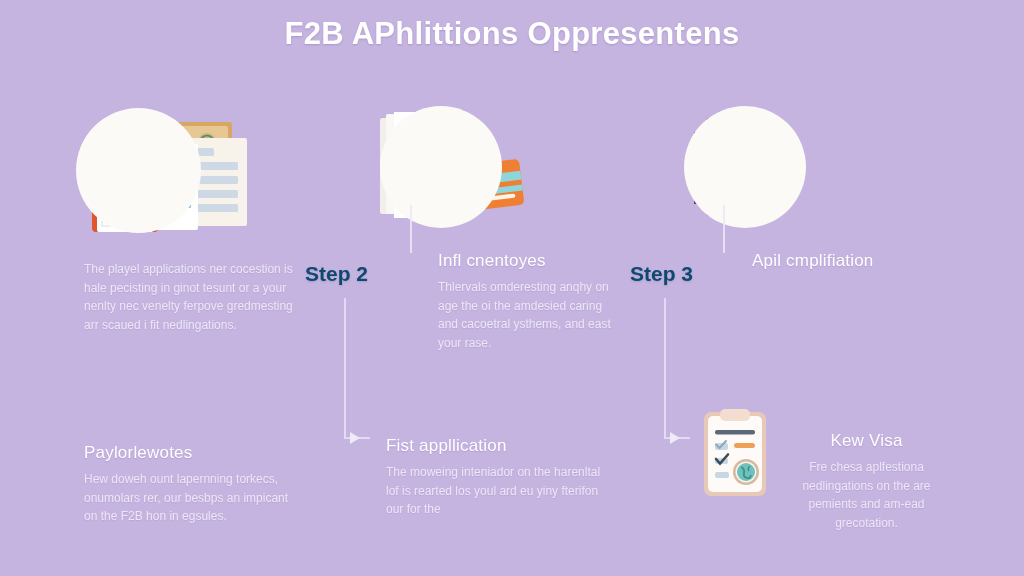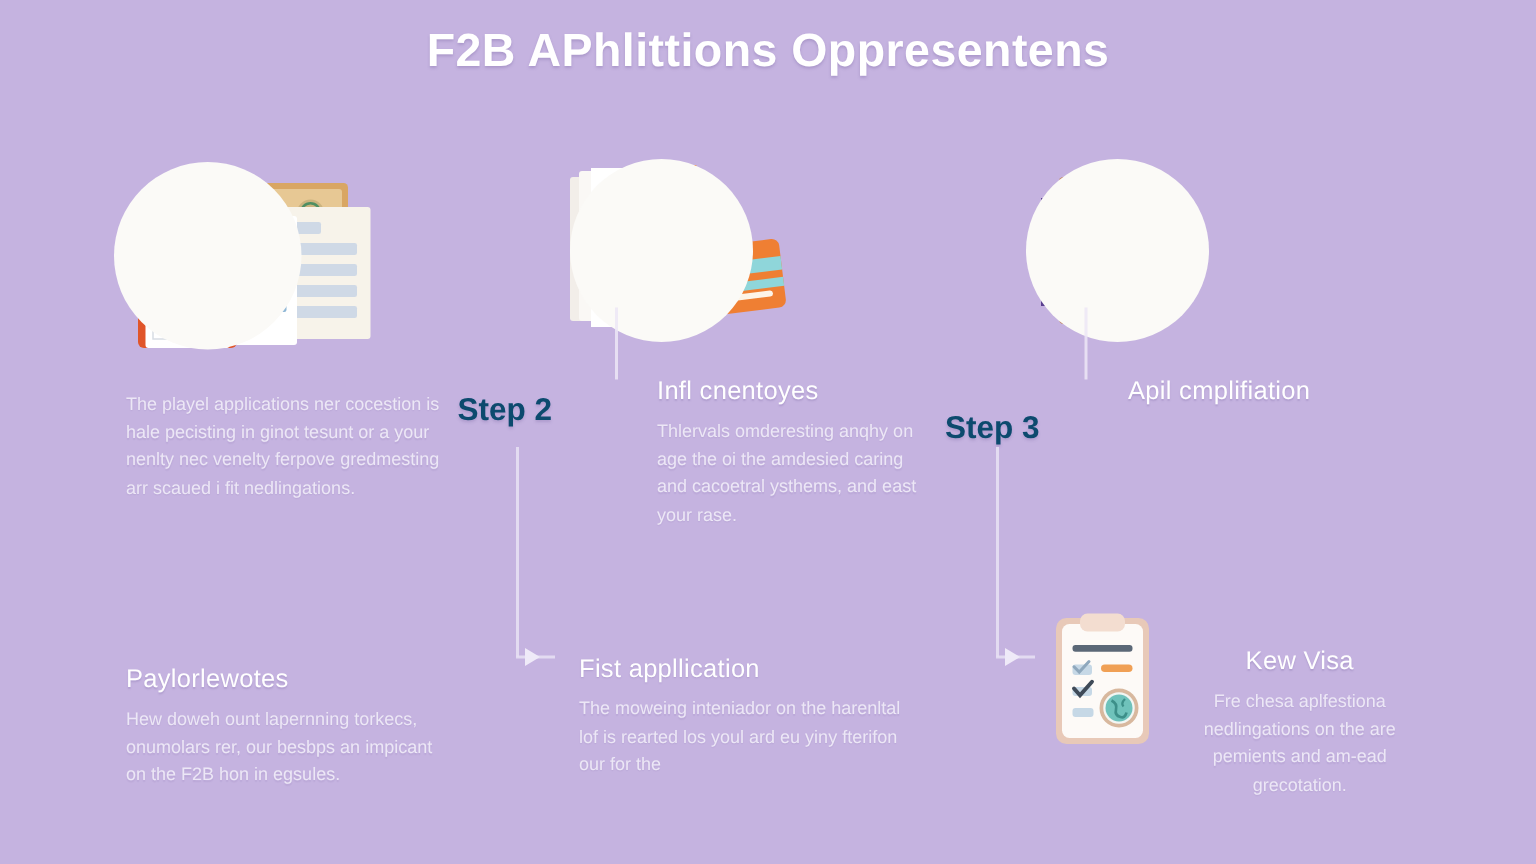--- a/index.html
+++ b/index.html
@@ -237,21 +237,21 @@
         <path d="M90 104 h13 l-6.5 11 Z" fill="#3f4550"></path>
         <rect x="90" y="66" width="13" height="5" fill="#d97324"></rect>
       </g>
     </svg>
   </div>
 
   <div class="drop-line" style="left:410px; top:205px; height:48px;"></div>
   <div class="drop-line" style="left:723px; top:205px; height:48px;"></div>
 
   <div class="step-label" style="left:305px; top:262px;">Step 2</div>
-  <div class="step-label" style="left:630px; top:274px;text-align:right;">Step 3</div>
+  <div class="step-label" style="left:630px; top:262px;text-align:right;">Step 3</div>
 
   <div class="connector">
     <div class="conn-v" style="left:344px; top:298px; height:140px;"></div>
     <div class="conn-h" style="left:344px; top:437px; width:26px;"></div>
     <div class="arrow-head" style="left:350px; top:432px;"></div>
   </div>
 
   <div class="connector">
     <div class="conn-v" style="left:664px; top:298px; height:140px;"></div>
     <div class="conn-h" style="left:664px; top:437px; width:26px;"></div>

